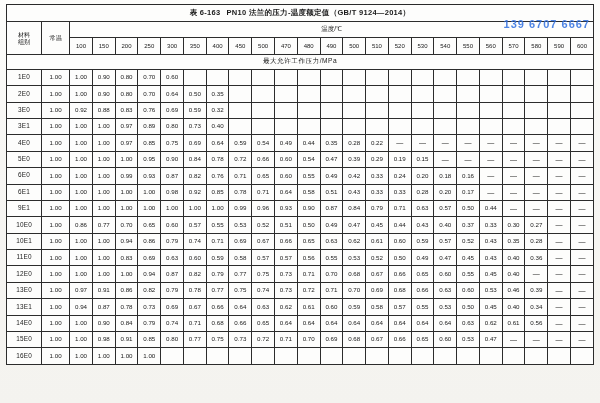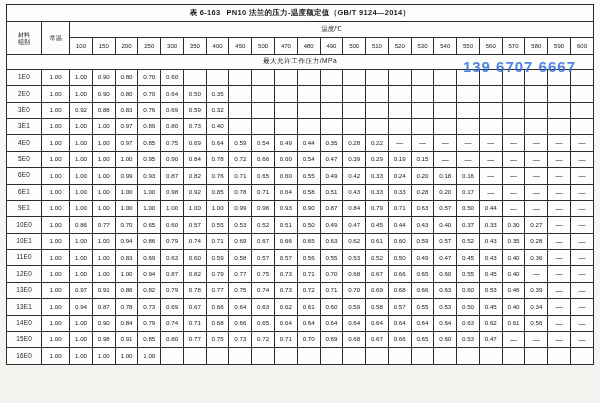--- a/index.html
+++ b/index.html
@@ -65,29 +65,28 @@
   .matcell span{display:block;}
   .sub-head{font-size:6px;}
   .band{
     font-size:6.6px;
     height:14px;
     letter-spacing:.5px;
   }
   .dash{font-size:7px;}
   .watermark{
     position:absolute;
-    top:18px;right:24px;
+    top:18px;right:10px;
     z-index:5;
     color:#2f6fe0;
-    font-size:15px;
+    font-size:11px;
     font-weight:bold;
     letter-spacing:1px;
     opacity:.85;
     font-family:"Liberation Sans", sans-serif;
-    margin-top:40px;
   }
 </style>
 </head>
 <body>
 
 <div class="page">
   <div class="watermark">139 6707 6667</div>
   <div class="inner">
 
     <div class="caption">

